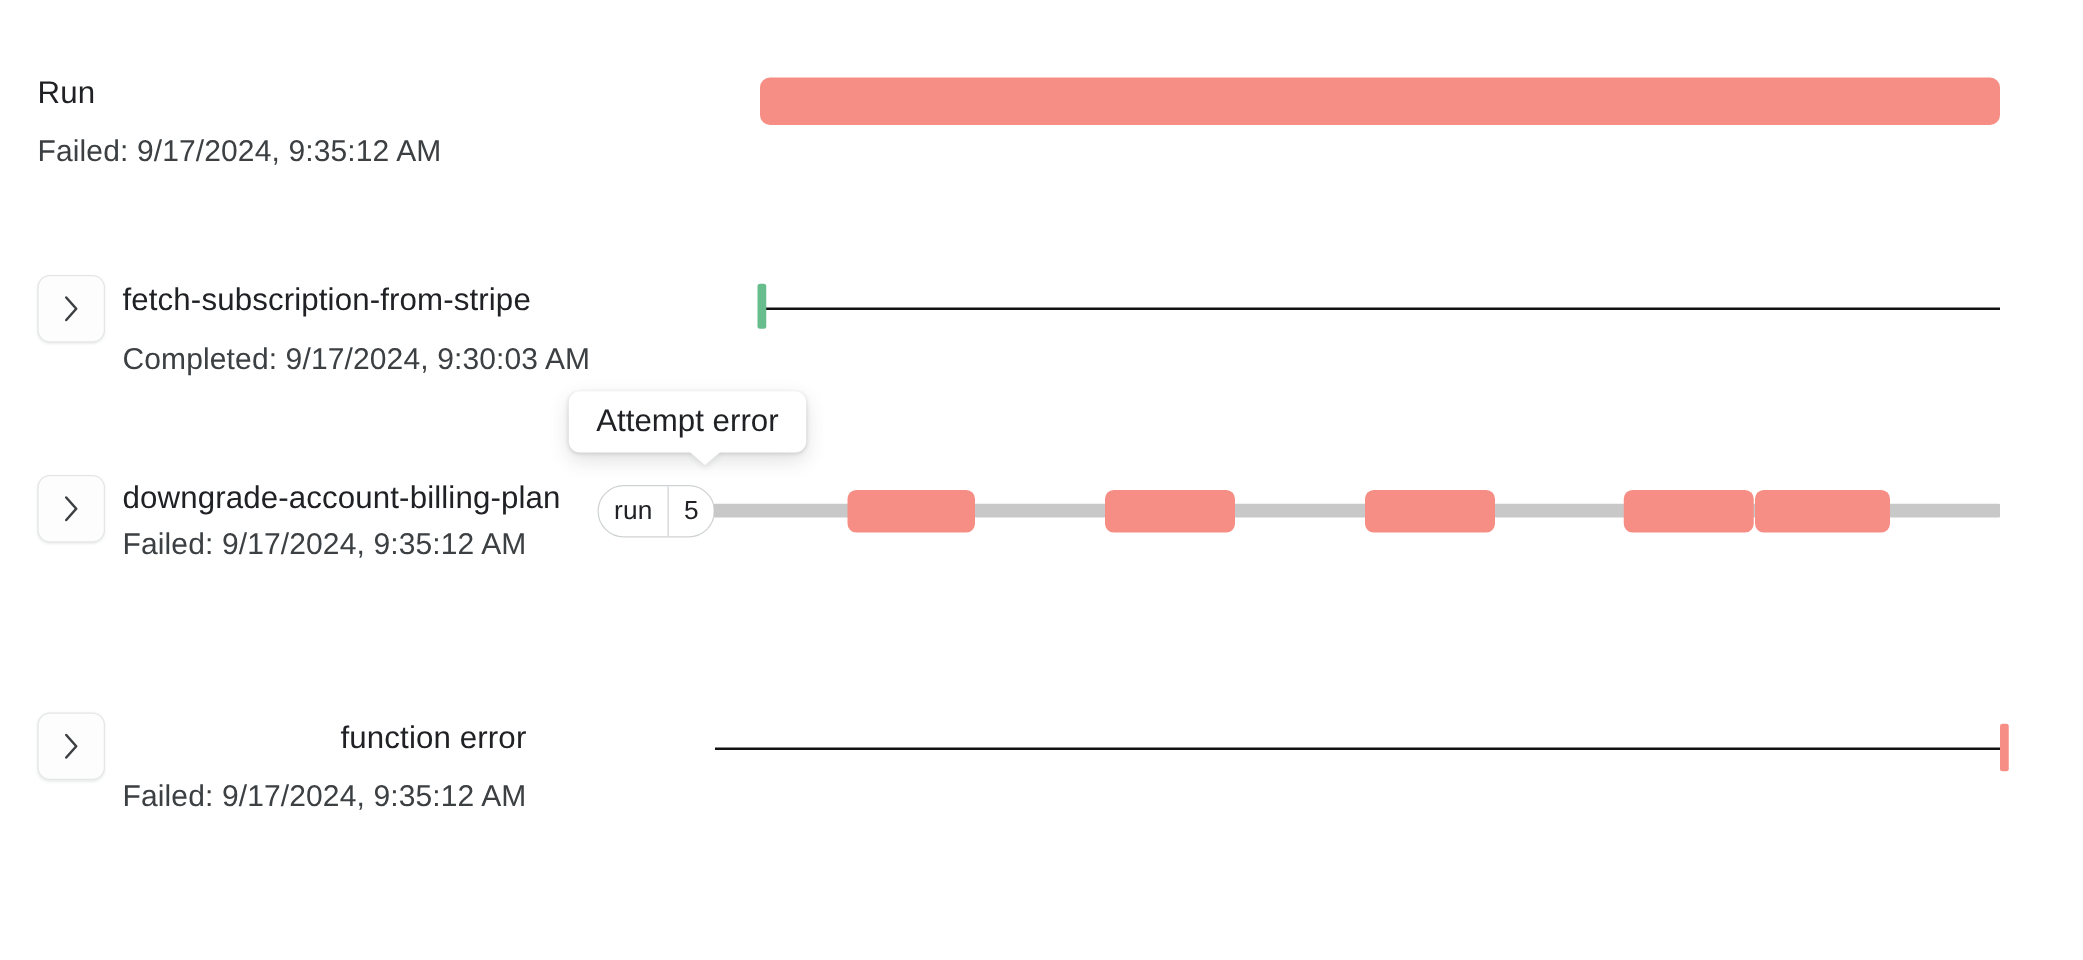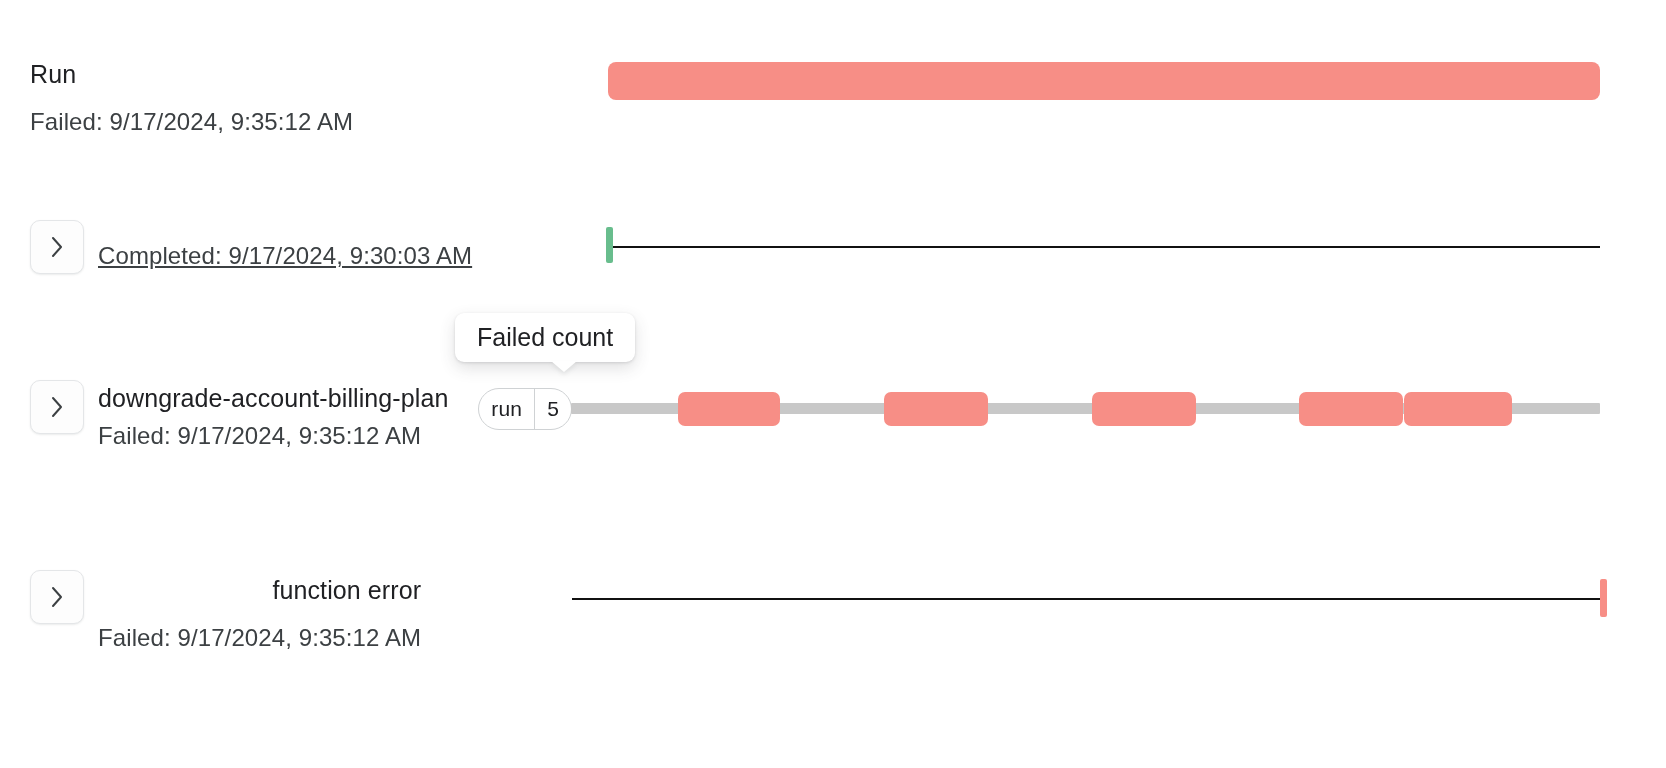--- a/index.html
+++ b/index.html
@@ -173,29 +173,30 @@
     <div class="bar-red" style="left:608px; top:4px; width:992px; height:38px; border-radius:8px;"></div>
   </div>
 
   <div class="row" style="top:220px;">
     <div class="chevron-btn" style="left:30px; top:0;">
       <svg width="14" height="22" viewBox="0 0 14 22" fill="none">
         <path d="M3 2 L11 11 L3 20" stroke="#3c4043" stroke-width="2" stroke-linecap="round" stroke-linejoin="round"></path>
       </svg>
     </div>
     <div class="label-col" style="left:98px; top:4px;">
-      <div class="row-sub" style="margin-top:17px;text-decoration:underline;">Completed: 9/17/2024, 9:30:03 AM</div>
+      <div class="row-title">fetch-subscription-from-stripe</div>
+      <div class="row-sub" style="margin-top:17px;">Completed: 9/17/2024, 9:30:03 AM</div>
     </div>
 
     <div class="track-line" style="left:608px; top:26px; width:992px;"></div>
     <div class="tick tick-green" style="left:606px; top:7px; height:36px;"></div>
   </div>
 
   <div class="tooltip" style="left:455px; top:313px;">
-    <span>Failed count</span>
+    <span>Attempt error</span>
   </div>
 
   <div class="row" style="top:380px;">
     <div class="chevron-btn" style="left:30px; top:0;">
       <svg width="14" height="22" viewBox="0 0 14 22" fill="none">
         <path d="M3 2 L11 11 L3 20" stroke="#3c4043" stroke-width="2" stroke-linecap="round" stroke-linejoin="round"></path>
       </svg>
     </div>
     <div class="label-col" style="left:98px; top:2px;">
       <div class="row-title wrap">downgrade-account-billing-plan</div>

